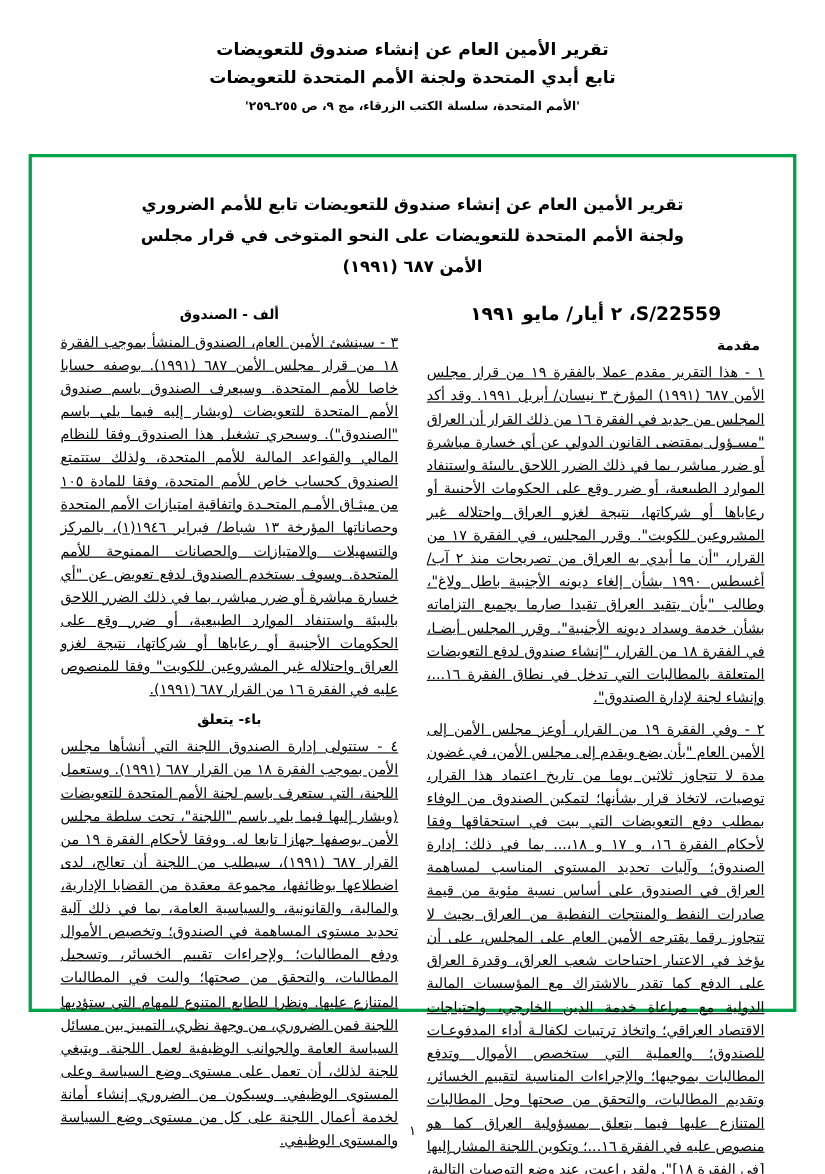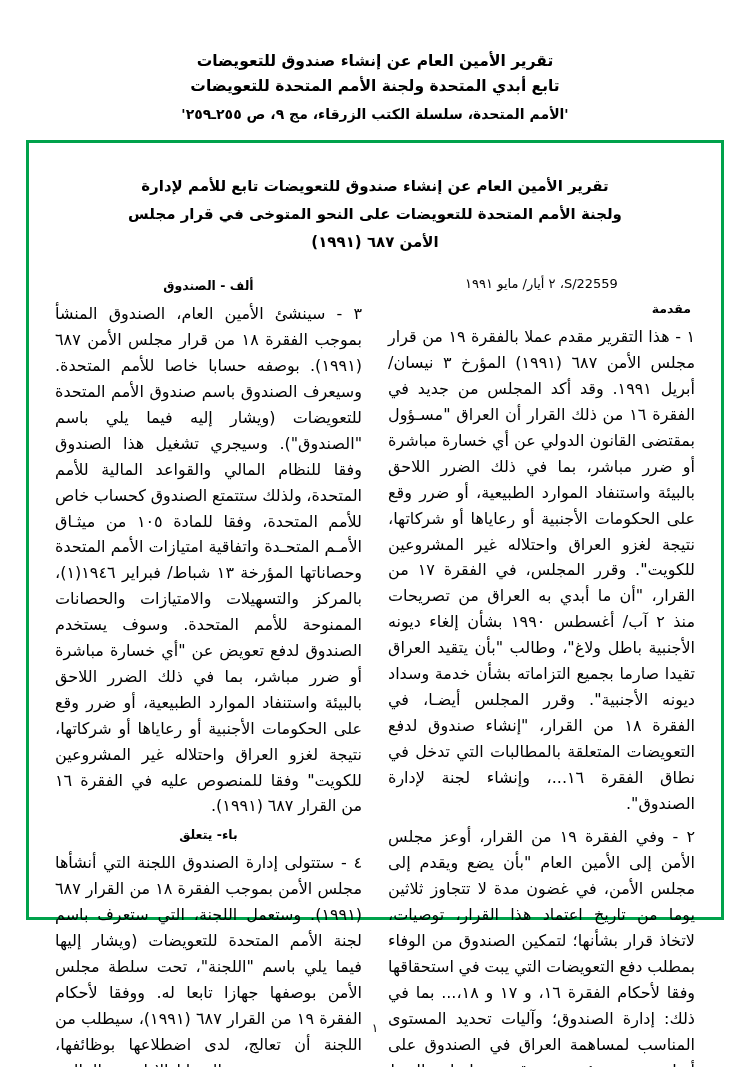--- a/index.html
+++ b/index.html
@@ -13,41 +13,41 @@
     font-family: "DejaVu Sans", "Liberation Sans", sans-serif;
     color: #000000;
     position: relative;
     overflow: hidden;
   }
   .page {
     width: 750px;
     height: 1067px;
     position: relative;
     box-sizing: border-box;
-    padding: 16px;
+    padding: 0;
   }
 
   
   .doc-header {
     text-align: center;
     padding-top: 34px;
   }
   .doc-header .hline1 {
     font-size: 15.5px;
     font-weight: bold;
     line-height: 1.5;
     letter-spacing: 0;
   }
   .doc-header .hline2 {
     font-size: 15.5px;
     font-weight: bold;
     line-height: 1.7;
   }
   .doc-header .hline3 {
-    font-size: 14px;
+    font-size: 11px;
     font-weight: bold;
     margin-top: 6px;
   }
 
   
   .frame {
     position: absolute;
     left: 26px;
     top: 140px;
     width: 698px;
@@ -78,43 +78,44 @@
     align-items: flex-start;
   }
   .col {
     width: 310px;
     box-sizing: border-box;
   }
   .col.left { order: 2; }
   .col.right { order: 1; }
 
   .meta-line {
-    font-size: 13px;
-    font-weight: normal;
+    font-size: 17px;
+    font-weight: bold;
     text-align: center;
     margin-bottom: 10px;
     direction: rtl;
   }
   .section-head {
     font-size: 12.5px;
     font-weight: bold;
     text-align: center;
     margin: 2px 0 8px 0;
   }
   .section-head.right-head {
     text-align: right;
     margin-right: 4px;
   }
   .para {
-    font-size: 16px;
+    font-size: 13px;
     line-height: 1.62;
     text-align: justify;
     text-justify: inter-word;
     margin: 0 0 8px 0;
     word-spacing: -0.4px;
+    text-decoration: underline;
   }
   .para.first {
     margin-top: 0;
   }
 
   
   .footnote-wrap {
     margin-top: 10px;
   }
   .footnote-rule {
@@ -147,21 +148,21 @@
   <div class="doc-header">
     <div class="hline1">تقرير الأمين العام عن إنشاء صندوق للتعويضات</div>
     <div class="hline2">تابع أبدي المتحدة ولجنة الأمم المتحدة للتعويضات</div>
     <div class="hline3">'الأمم المتحدة، سلسلة الكتب الزرقاء، مج ٩، ص ٢٥٥ـ٢٥٩'</div>
   </div>
 
   <div class="frame">
     <div class="frame-inner">
 
       <div class="box-title">
-        <div>تقرير الأمين العام عن إنشاء صندوق للتعويضات تابع للأمم لإدارة</div>
+        <div>تقرير الأمين العام عن إنشاء صندوق للتعويضات تابع للأمم الضروري</div>
         <div>ولجنة الأمم المتحدة للتعويضات على النحو المتوخى في قرار مجلس</div>
         <div>الأمن ٦٨٧ (١٩٩١)</div>
       </div>
 
       <div class="columns">
 
         <div class="col right">
           <div class="meta-line">S/22559، ٢ أيار/ مايو ١٩٩١</div>
           <div class="section-head right-head">مقدمة</div>
           <p class="para first">١ -   هذا التقرير مقدم عملا بالفقرة ١٩ من قرار مجلس الأمن ٦٨٧ (١٩٩١) المؤرخ ٣ نيسان/ أبريل ١٩٩١. وقد أكد المجلس من جديد في الفقرة ١٦ من ذلك القرار أن العراق "مسـؤول بمقتضى القانون الدولي عن أي خسارة مباشرة أو ضرر مباشر، بما في ذلك الضرر اللاحق بالبيئة واستنفاد الموارد الطبيعية، أو ضرر وقع على الحكومات الأجنبية أو رعاياها أو شركاتها، نتيجة لغزو العراق واحتلاله غير المشروعين للكويت". وقرر المجلس، في الفقرة ١٧ من القرار، "أن ما أبدي به العراق من تصريحات منذ ٢ آب/ أغسطس ١٩٩٠ بشأن إلغاء ديونه الأجنبية باطل ولاغ"، وطالب "بأن يتقيد العراق تقيدا صارما بجميع التزاماته بشأن خدمة وسداد ديونه الأجنبية". وقرر المجلس أيضـا، في الفقرة ١٨ من القرار، "إنشاء صندوق لدفع التعويضات المتعلقة بالمطالبات التي تدخل في نطاق الفقرة ١٦...، وإنشاء لجنة لإدارة الصندوق".</p>

